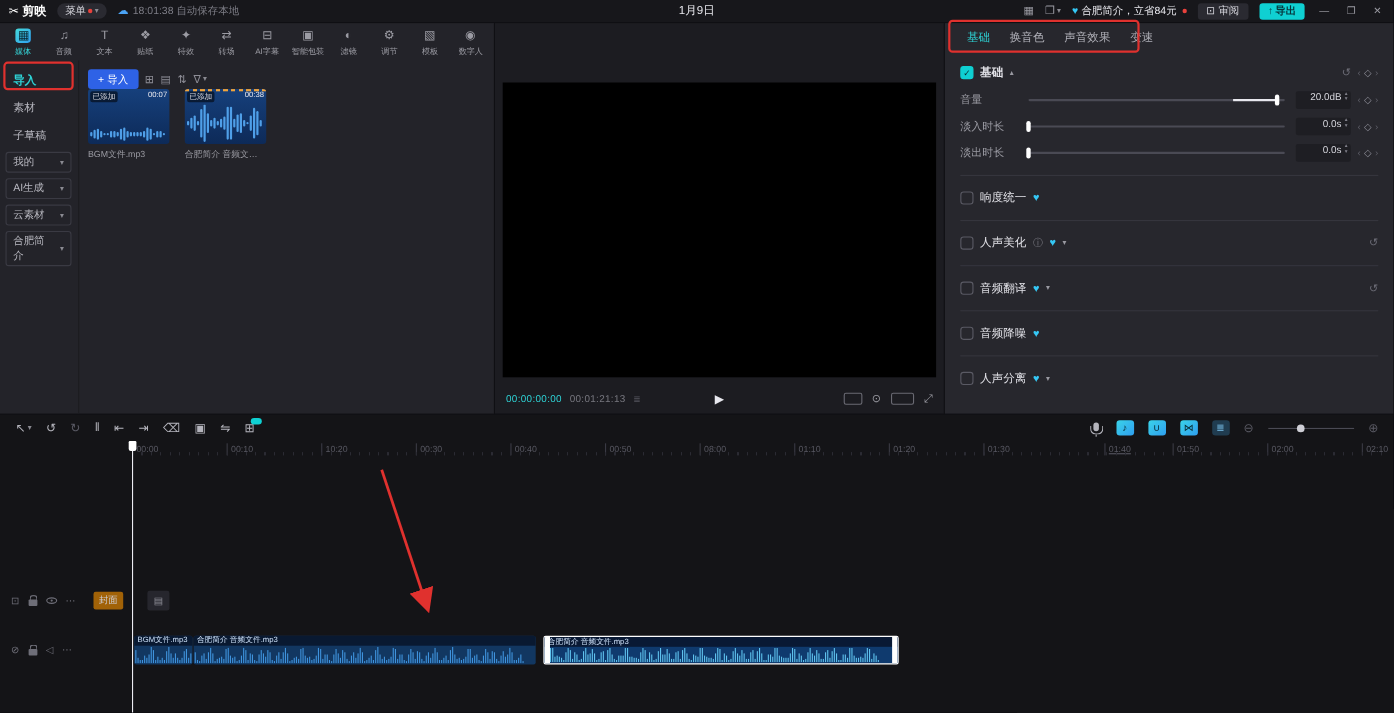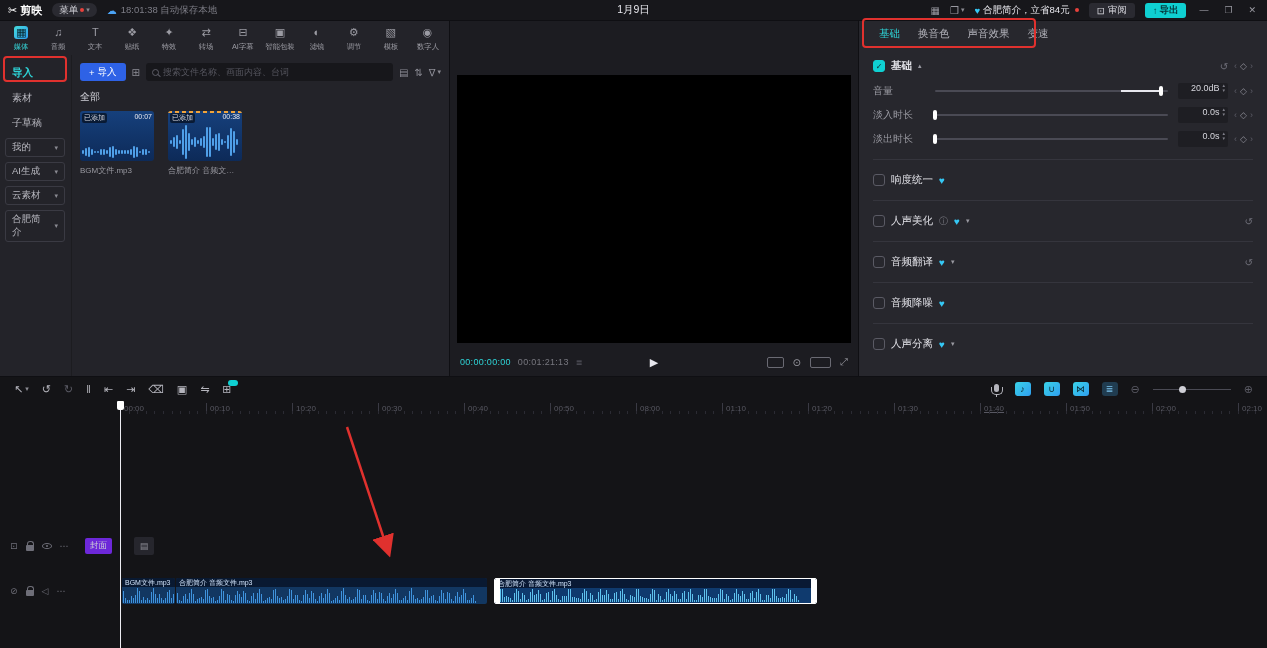--- a/index.html
+++ b/index.html
@@ -122,21 +122,21 @@
 .rlabel{position:absolute;top:2px;font-size:8px;color:#585862;border-left:1px solid #3a3a44;padding-left:3px;line-height:11px;white-space:nowrap}
 .tl-body{position:absolute;left:0;top:40px;right:0;bottom:0}
 .th-row{position:absolute;left:0;width:118px;display:flex;align-items:center;gap:8px;padding-left:10px;color:#6e6e78;font-size:9px}
 .th-row.video-th{top:119px;height:20px}
 .th-row.audio-th{top:161px;height:26px}
 .thicon{font-size:9px;color:#6e6e78}
 .lockicon{width:8px;height:6px;background:#6e6e78;border-radius:1px;position:relative;margin-top:4px;flex:none}
 .lockicon::before{content:"";position:absolute;left:1.5px;top:-4px;width:5px;height:4px;border:1px solid #6e6e78;border-bottom:none;border-radius:3px 3px 0 0}
 .eyeicon{width:10px;height:6px;border:1px solid #6e6e78;border-radius:50%;position:relative;flex:none}
 .eyeicon::before{content:"";position:absolute;left:3px;top:1px;width:2px;height:2px;border-radius:50%;background:#6e6e78}
-.cover-btn{margin-left:auto;margin-right:6px;background:#6d28d9;color:#cfcfd6;font-size:8.5px;height:16px;padding:0 5px;border-radius:2px;border:none;display:flex;align-items:center}
+.cover-btn{margin-left:auto;margin-right:6px;background:#a16207;color:#cfcfd6;font-size:8.5px;height:16px;padding:0 5px;border-radius:2px;border:none;display:flex;align-items:center}
 .video-chip{position:absolute;left:134px;top:120px;width:20px;height:18px;background:#26262d;border-radius:2px;color:#8d8d96;font-size:9px;display:flex;align-items:center;justify-content:center}
 .clip{position:absolute;top:161px;height:26px;border-radius:2px;background:#123761;overflow:hidden;z-index:2}
 .clabel{position:absolute;left:0;right:0;top:0;height:9px;background:rgba(7,18,38,.8);color:#cfe2fa;font-size:7px;line-height:9px;padding-left:3px;white-space:nowrap;overflow:hidden;z-index:2}
 .clip .wave{position:absolute;left:0;right:0;bottom:1px;top:10px;display:flex;align-items:flex-end;gap:1px;padding:0 1px;overflow:hidden}
 .clip .wave i{width:1px;background:#3f93dd;flex:none}
 .clip.selected{border:1.5px solid #fff;background:#0f3a6e}
 .clip.selected .wave i{background:#5fc2ee}
 .clip.selected::before,.clip.selected::after{content:"";position:absolute;top:0;bottom:0;width:5px;background:#fff;z-index:3}
 .clip.selected::before{left:0}
 .clip.selected::after{right:0}
@@ -270,32 +270,27 @@
             <span class="dd">▾</span>
           </div>
       </aside>
       <div id="media-content">
         <div class="mc-toolbar">
           <button class="import-btn">
               <span>+</span>
               <span>导入</span>
             </button>
           <span class="mc-icon">⊞</span>
-          <div class="searchbox">
-            <span class="search-glyph"></span>
-            <input type="text" placeholder="搜索文件名称、画面内容、台词" style="">
-          </div>
           <span class="mc-icon">▤</span>
           <span class="mc-icon">⇅</span>
           <span class="mc-icon">
               <span>∇</span>
               <span class="dd">▾</span>
             </span>
         </div>
-        <div class="mc-section">全部</div>
         <div class="media-grid">
           <div class="media-item">
             <div class="thumb">
               <span class="badge">已添加</span>
               <span class="dur">00:07</span>
               <div class="wave small">
                   <i style="height: 3.35499px;"></i>
                   <i style="height: 8.32915px;"></i>
                   <i style="height: 10.9623px;"></i>
                   <i style="height: 6.82583px;"></i>
@@ -535,21 +530,21 @@
         <span class="rlabel" style="left: 120px;">00:00</span>
         <span class="rlabel" style="left: 206px;">00:10</span>
         <span class="rlabel" style="left: 292px;">10:20</span>
         <span class="rlabel" style="left: 378px;">00:30</span>
         <span class="rlabel" style="left: 464px;">00:40</span>
         <span class="rlabel" style="left: 550px;">00:50</span>
         <span class="rlabel" style="left: 636px;">08:00</span>
         <span class="rlabel" style="left: 722px;">01:10</span>
         <span class="rlabel" style="left: 808px;">01:20</span>
         <span class="rlabel" style="left: 894px;">01:30</span>
-        <span class="rlabel" style="left: 980px; text-decoration: underline;">01:40</span>
+        <span class="rlabel" style="left: 1004px; text-decoration: underline;">01:40</span>
         <span class="rlabel" style="left: 1066px;">01:50</span>
         <span class="rlabel" style="left: 1152px;">02:00</span>
         <span class="rlabel" style="left: 1238px;">02:10</span>
       </div>
     <div class="tl-body">
       <div class="th-row video-th">
         <span class="thicon">⊡</span>
         <span class="lockicon"></span>
         <span class="eyeicon"></span>
         <span class="thicon">⋯</span>

